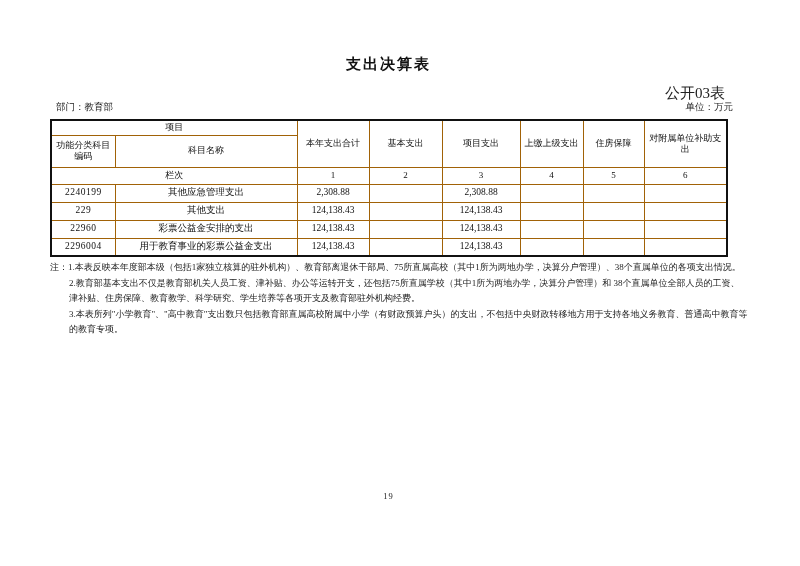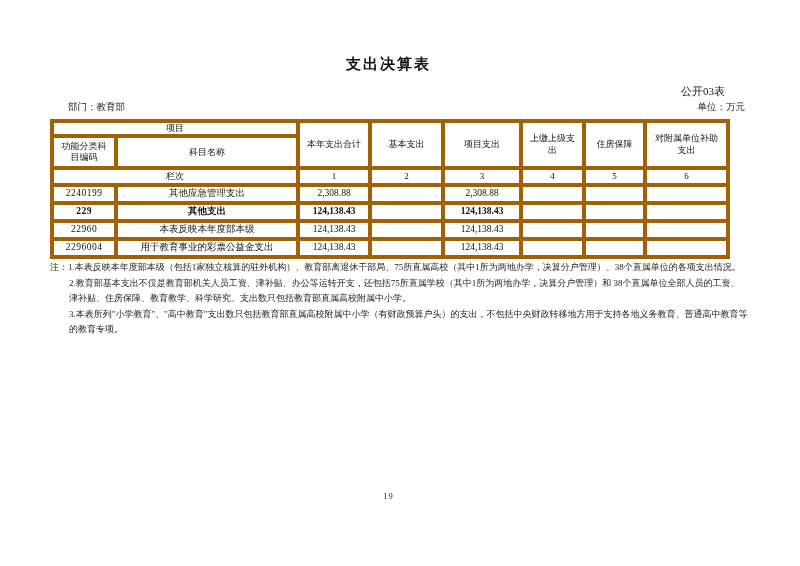--- a/index.html
+++ b/index.html
@@ -29,63 +29,63 @@
     text-align: center;
     font-size: 15px;
     font-weight: bold;
     letter-spacing: 2px;
     color: #111;
   }
   .public-label {
     position: absolute;
     top: 84px;
     right: 2px;
-    font-size: 11px;
+    font-size: 15px;
     color: #222;
   }
   .meta-row {
     position: absolute;
     top: 101px;
-    left: 18px;
+    left: 6px;
     width: 100%;
     display: flex;
     justify-content: space-between;
     font-size: 9.5px;
     color: #222;
     align-items: flex-end;
   }
 
   table.fin {
     position: absolute;
     top: 119px;
     left: 0;
     width: 677px;
     border-collapse: collapse;
     table-layout: fixed;
     font-size: 9px;
     color: #111;
   }
   table.fin td {
-    border: 4px solid #a16207;
+    border: 1px solid #a16207;
     text-align: center;
     vertical-align: middle;
     line-height: 1.25;
     padding: 0 4px;
     overflow: hidden;
   }
   table.fin { border: 2px solid #111; }
   table.fin tr.rA td { height: 15px; }
   table.fin tr.rB td { height: 32px; }
   table.fin tr.rC td { height: 17px; }
   table.fin tr.rD td { height: 18px; font-size: 9.5px; }
   td.code { text-align: left; padding-left: 5px; letter-spacing: 0.5px; }
   td.name { text-align: left; padding-left: 4px; }
   td.name.indent { }
   td.num  { text-align: right; padding-right: 10px; }
-  tr.bold td { font-weight: bold; }
+  tr.bold td { font-weight: normal; }
   td.subsidy-h { padding: 0 6px; }
 
   .notes {
     position: absolute;
     top: 260px;
     left: 0;
     width: 100%;
     font-size: 9px;
     line-height: 15.5px;
     color: #222;
@@ -169,21 +169,21 @@
         <td class="name">其他支出</td>
         <td class="num">124,138.43</td>
         <td class="num"></td>
         <td class="num">124,138.43</td>
         <td class="num"></td>
         <td class="num"></td>
         <td class="num"></td>
       </tr>
       <tr class="rD">
         <td class="code">22960</td>
-        <td class="name">本表反映本年度部本级</td>
+        <td class="name">彩票公益金安排的支出</td>
         <td class="num">124,138.43</td>
         <td class="num"></td>
         <td class="num">124,138.43</td>
         <td class="num"></td>
         <td class="num"></td>
         <td class="num"></td>
       </tr>
       <tr class="rD">
         <td class="code">2296004</td>
         <td class="name indent">用于教育事业的彩票公益金支出</td>
@@ -193,20 +193,20 @@
         <td class="num"></td>
         <td class="num"></td>
         <td class="num"></td>
       </tr>
     </tbody>
       </table>
 
     <div class="notes">
       <div class="note-line first"><span>注：</span><span>1.本表反映本年度部本级（包括1家独立核算的驻外机构）、教育部离退休干部局、75所直属高校（其中1所为两地办学，决算分户管理）、38个直属单位的各项支出情况。</span></div>
       <div class="note-line">2.教育部基本支出不仅是教育部机关人员工资、津补贴、办公等运转开支，还包括75所直属学校（其中1所为两地办学，决算分户管理）和 38个直属单位全部人员的工资、</div>
-      <div class="note-line">津补贴、住房保障、教育教学、科学研究、支出数只包括教育部直属高校附属中小学。</div>
+      <div class="note-line">津补贴、住房保障、教育教学、科学研究、学生培养等各项开支及教育部驻外机构经费。</div>
       <div class="note-line">3.本表所列"小学教育"、"高中教育"支出数只包括教育部直属高校附属中小学（有财政预算户头）的支出，不包括中央财政转移地方用于支持各地义务教育、普通高中教育等</div>
       <div class="note-line">的教育专项。</div>
     </div>
 
     <div class="page-number">19</div>
   </div>
 </div>
 
 </body></html>

